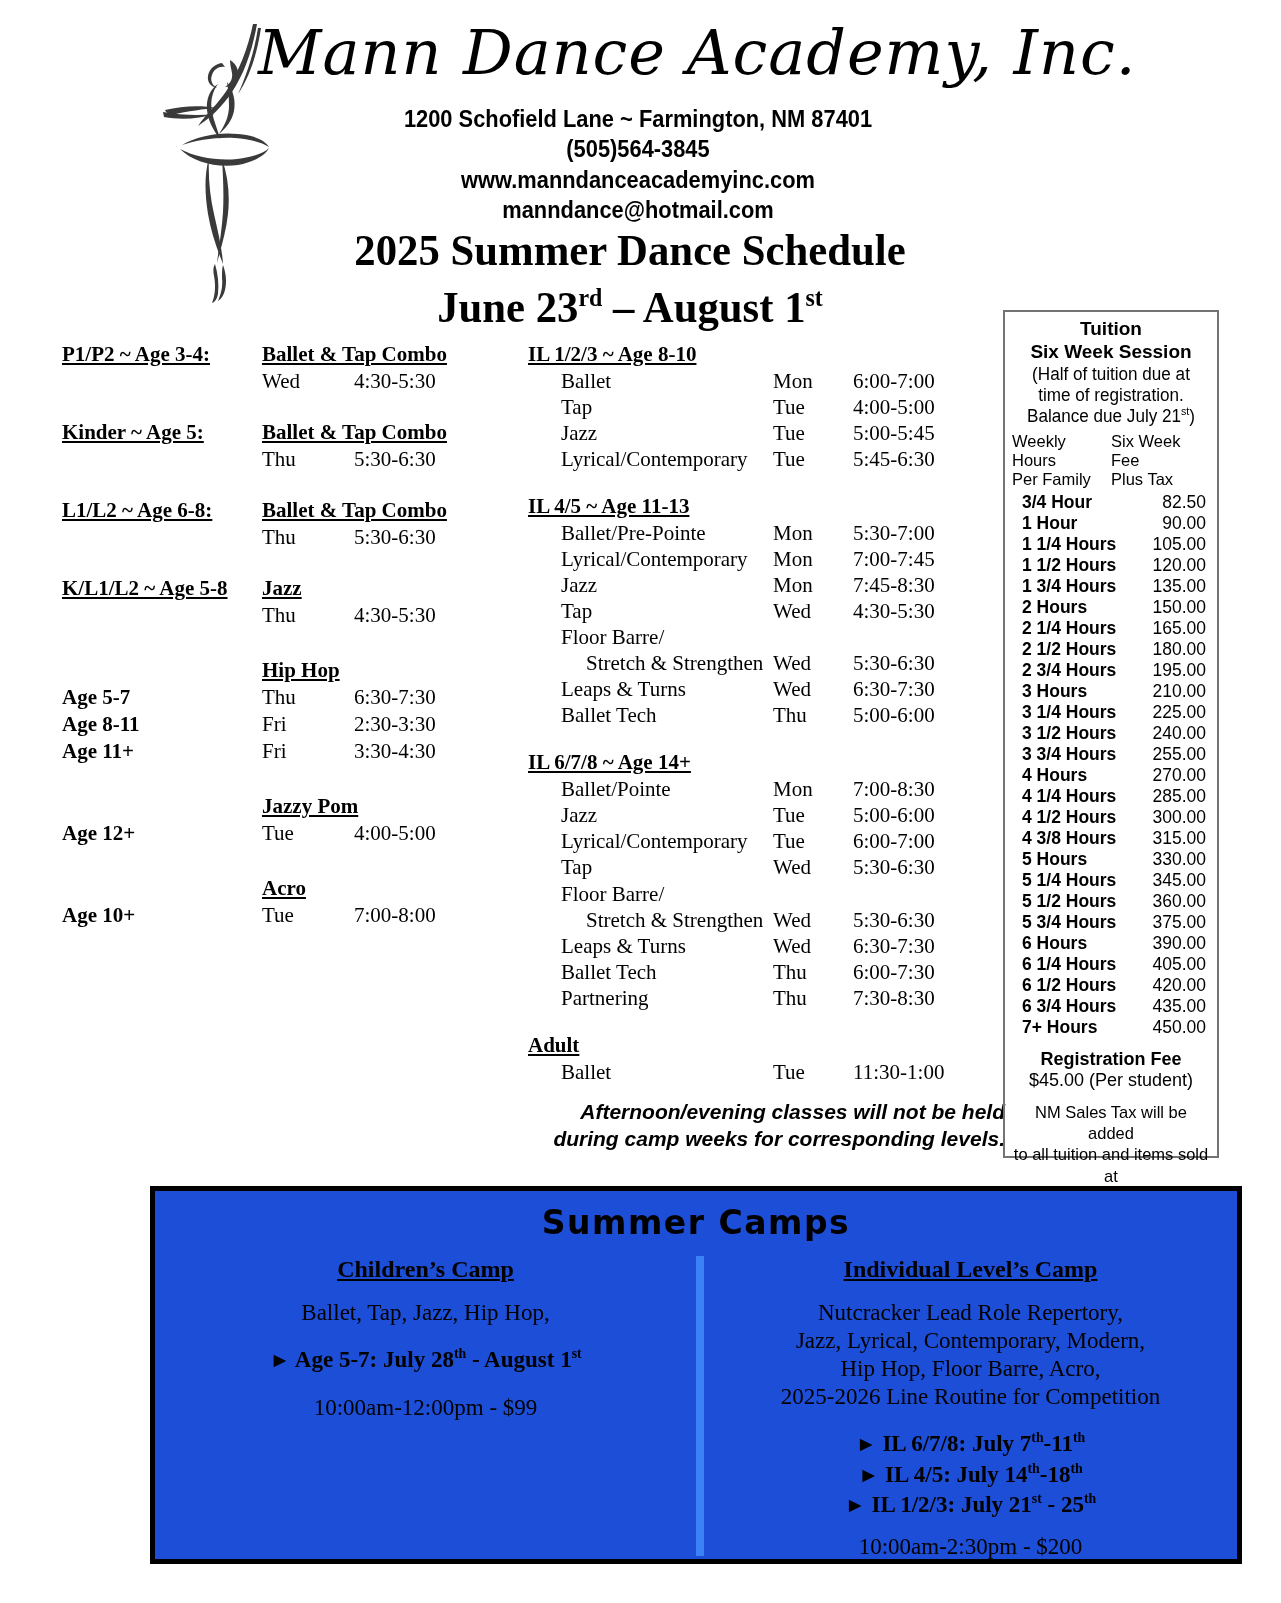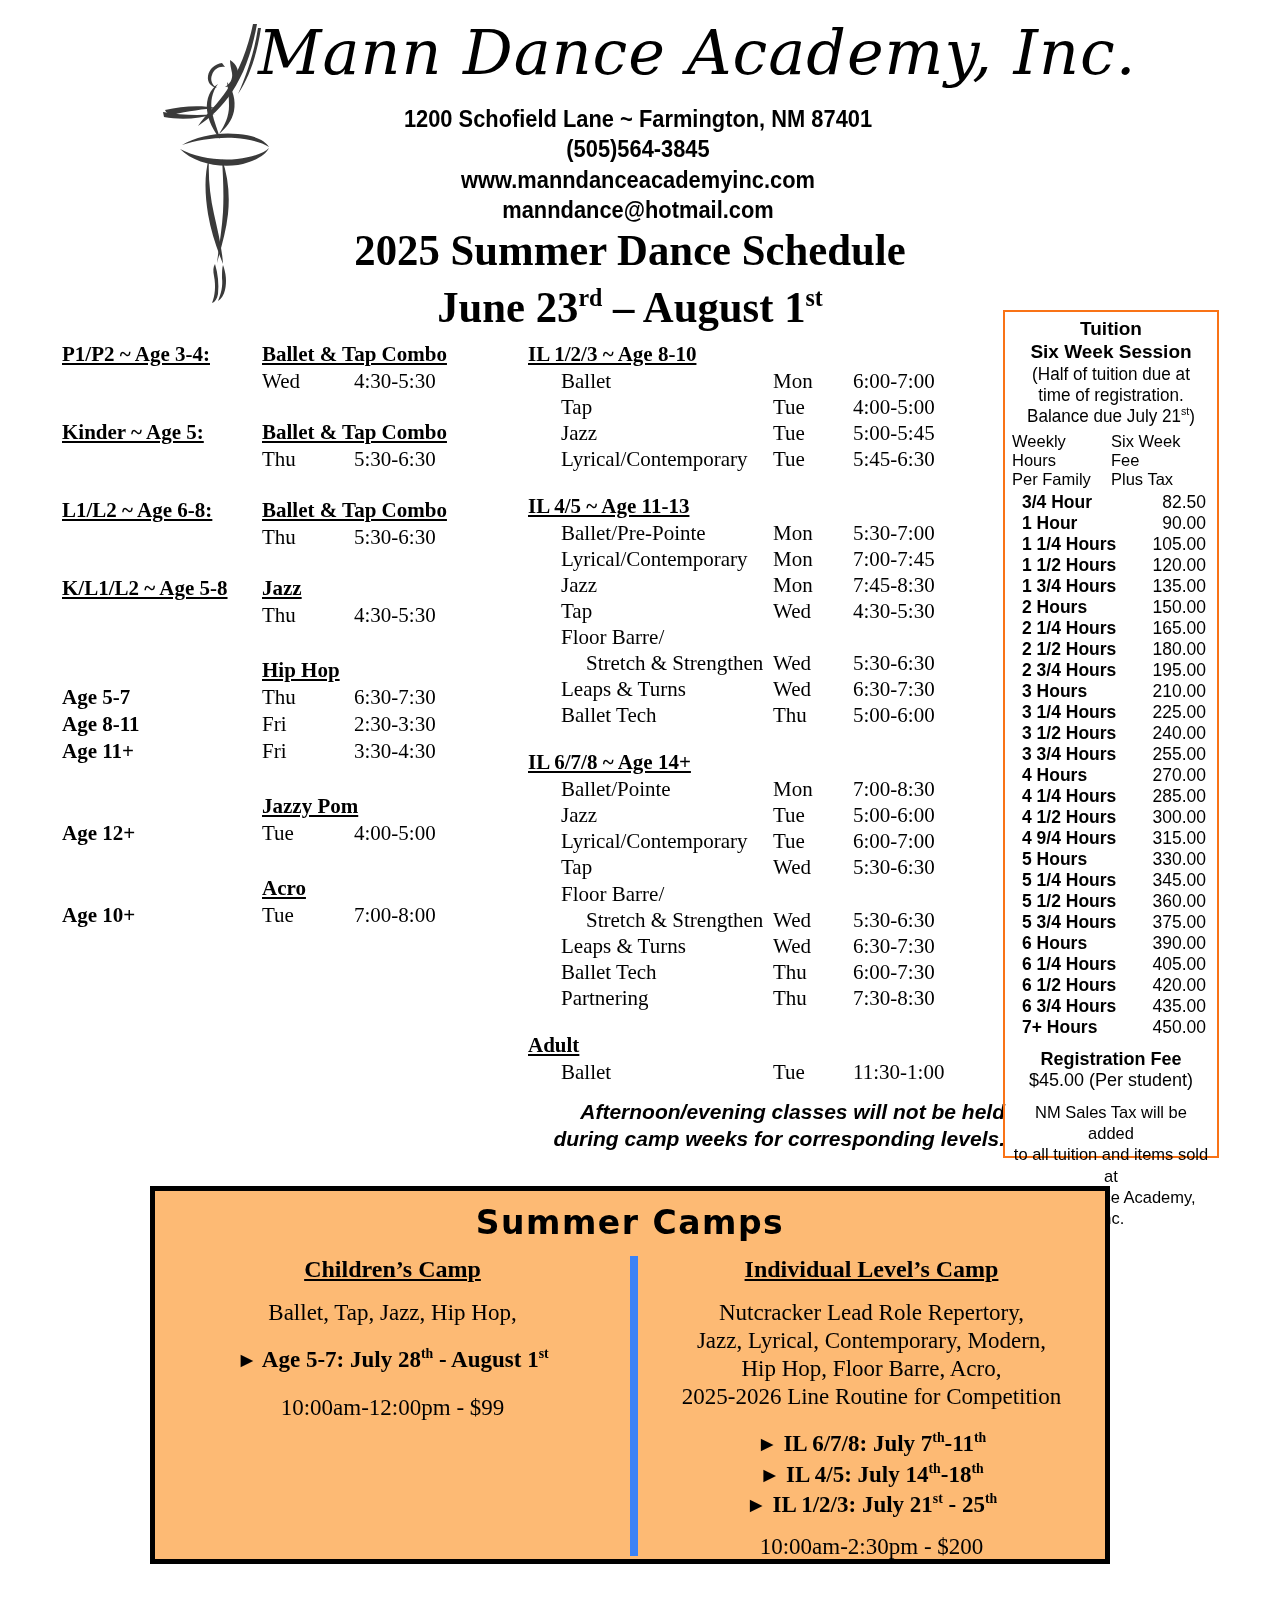--- a/index.html
+++ b/index.html
@@ -182,21 +182,21 @@
     line-height: 1.3;
   }
 
   
   .tuition-box {
     position: absolute;
     left: 1003px;
     top: 310px;
     width: 216px;
     height: 848px;
-    border: 2px solid #f97316;
+    border: 2px solid #737373;
     box-sizing: border-box;
     font-family: "Liberation Sans", "DejaVu Sans", sans-serif;
     padding: 6px 5px 0 5px;
     text-align: center;
   }
   .tu-title {
     font-weight: bold;
     font-size: 19px;
     line-height: 1.2;
   }
@@ -240,25 +240,25 @@
     line-height: 1.25;
     transform: scaleX(0.97);
     transform-origin: center top;
   }
 
   
   .camps-box {
     position: absolute;
     left: 150px;
     top: 1186px;
-    width: 960px;
+    width: 1092px;
     height: 378px;
     border: 5px solid #000;
     box-sizing: border-box;
-    background: #fdba74;
+    background: #1d4ed8;
   }
   .camps-title {
     text-align: center;
     font-family: "DejaVu Sans", "Liberation Sans", sans-serif;
     font-weight: bold;
     font-size: 33px;
     letter-spacing: 1.5px;
     margin-top: 12px;
   }
   .camps-cols {
@@ -617,21 +617,21 @@
         </div>
         <div class="tu-row">
           <div class="h">4 1/4 Hours</div>
           <div class="f">285.00</div>
         </div>
         <div class="tu-row">
           <div class="h">4 1/2 Hours</div>
           <div class="f">300.00</div>
         </div>
         <div class="tu-row">
-          <div class="h">4 9/4 Hours</div>
+          <div class="h">4 3/8 Hours</div>
           <div class="f">315.00</div>
         </div>
         <div class="tu-row">
           <div class="h">5 Hours</div>
           <div class="f">330.00</div>
         </div>
         <div class="tu-row">
           <div class="h">5 1/4 Hours</div>
           <div class="f">345.00</div>
         </div>

